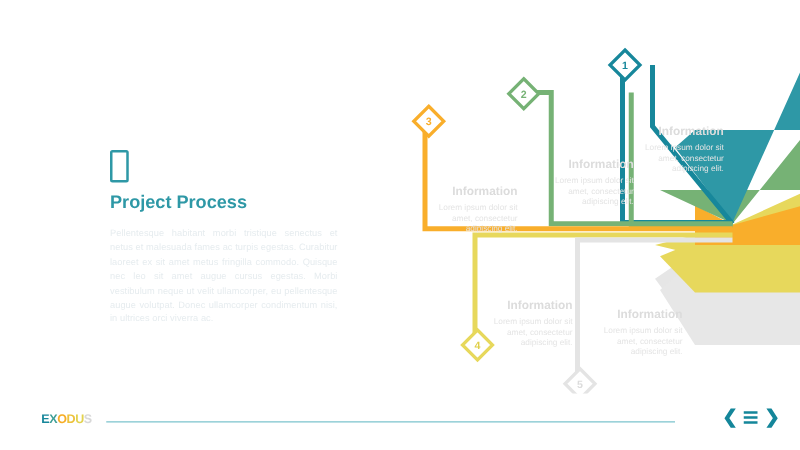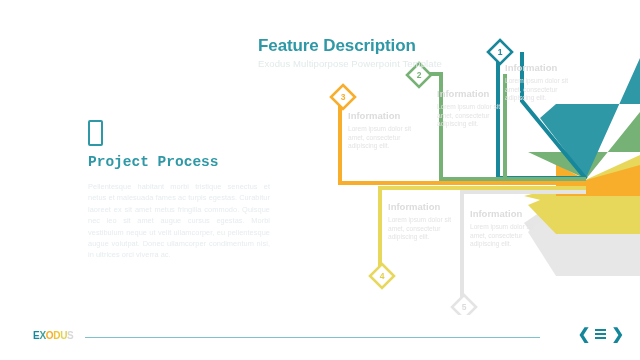--- a/index.html
+++ b/index.html
@@ -44,37 +44,36 @@
     border-radius:2px;
     box-sizing:border-box;
     margin-bottom:8px;
   }
   .leftpanel h2{
     margin:0 0 10px 0;
     font-size:14.5px;
     font-weight:bold;
     color:#2e98a6;
     line-height:17px;
-    font-family:Liberation Mono, monospace;
   }
   .leftpanel p{
     margin:0;
     font-size:7.4px;
     line-height:11.4px;
     color:#e6ecef;
     text-align:justify;
     letter-spacing:0.05px;
   }
 
   
   .diagram{position:absolute;left:0;top:0;width:640px;height:315px;}
   .diagram svg{display:block;}
 
   
-  .infocard{position:absolute;text-align:left;}
+  .infocard{position:absolute;text-align:right;margin-top:38px;}
   .infocard .ttl{
     font-size:9.5px;font-weight:bold;color:#dcdcdc;
     line-height:12px;margin-bottom:3px;white-space:nowrap;
   }
   .infocard .bdy{
     font-size:6.6px;line-height:8.6px;color:#e4e4e4;
   }
 
   .num{
     position:absolute;
@@ -193,24 +192,20 @@
     <div class="infocard" style="left:388px;top:201px;width:70px;">
       <div class="ttl">Information</div>
       <div class="bdy">Lorem ipsum dolor sit amet, consectetur adipiscing elit.</div>
     </div>
     <div class="infocard" style="left:470px;top:208px;width:76px;">
       <div class="ttl">Information</div>
       <div class="bdy">Lorem ipsum dolor sit amet, consectetur adipiscing elit.</div>
     </div>
   </div>
 
-  <div class="header">
-    <h1>Feature Description</h1>
-    <p class="sub">Exodus Multiporpose Powerpoint Template</p>
-  </div>
 
   <div class="leftpanel">
     <div class="glyphicon"></div>
     <h2>Project Process</h2>
     <p>Pellentesque habitant morbi tristique senectus et netus et malesuada fames ac turpis egestas. Curabitur laoreet ex sit amet metus fringilla commodo. Quisque nec leo sit amet augue cursus egestas. Morbi vestibulum neque ut velit ullamcorper, eu pellentesque augue volutpat. Donec ullamcorper condimentum nisi, in ultrices orci viverra ac.</p>
   </div>
 
   <div class="footer">
     <div class="rule"></div>
   </div>

